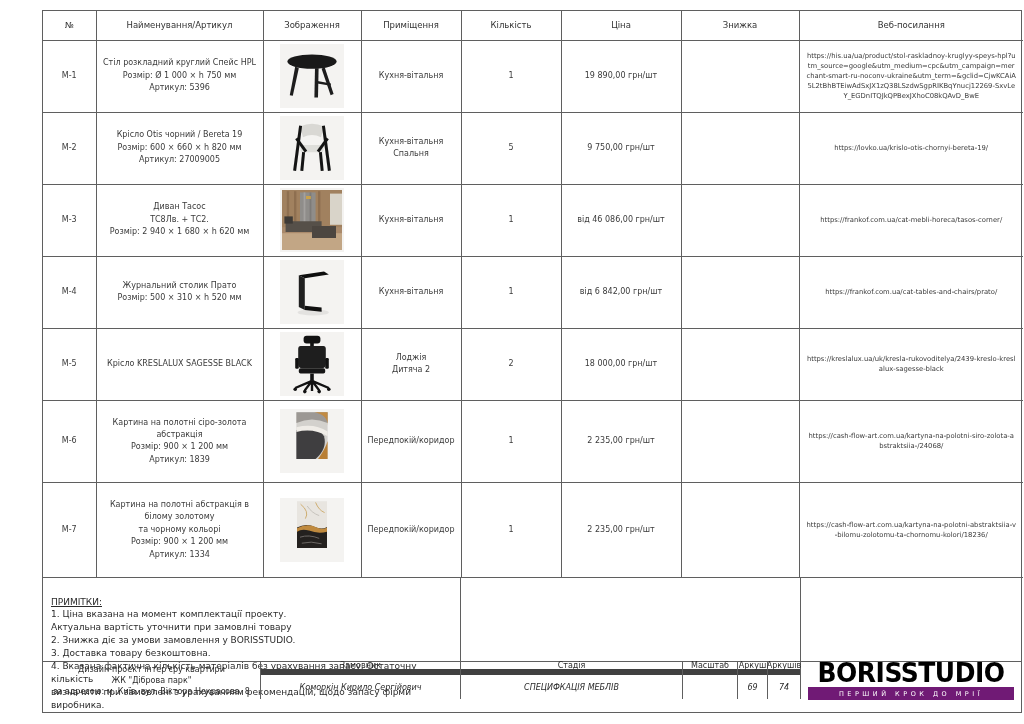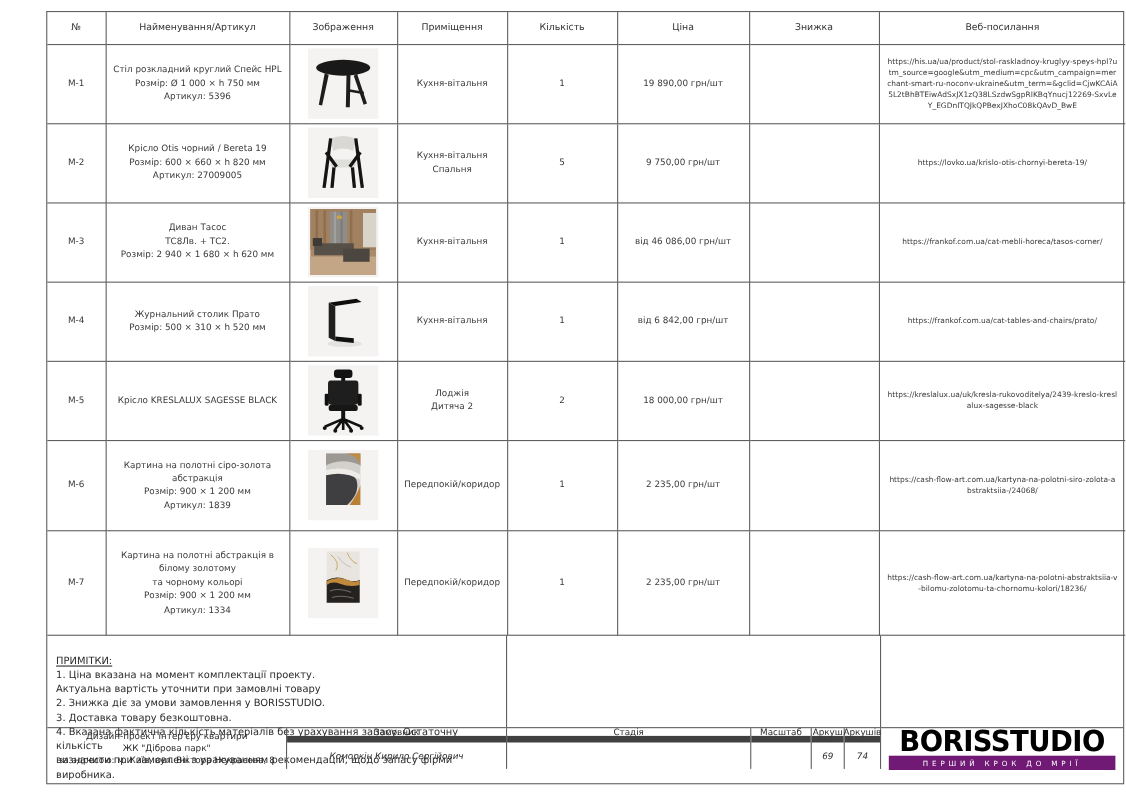--- a/index.html
+++ b/index.html
@@ -283,20 +283,21 @@
   <div class="footer">
     <div class="f-project">Дизайн-проект інтер'єру квартири
 ЖК "Діброва парк"
 за адресою: м. Київ, вул. Віктора Некрасова, 8</div>
     <div class="f-col f-customer">
       <div class="f-label">Замовник</div>
       <div class="f-value">Коморкін Кирило Сергійович</div>
     </div>
     <div class="f-col f-stage">
       <div class="f-label">Стадія</div>
+      <div class="f-value">СПЕЦИФКАЦІЯ МЕБЛІВ</div>
     </div>
     <div class="f-col f-scale">
       <div class="f-label">Масштаб</div>
       <div class="f-value"></div>
     </div>
     <div class="f-col f-sheet">
       <div class="f-label">Аркуш</div>
       <div class="f-value">69</div>
     </div>
     <div class="f-col f-sheets">

